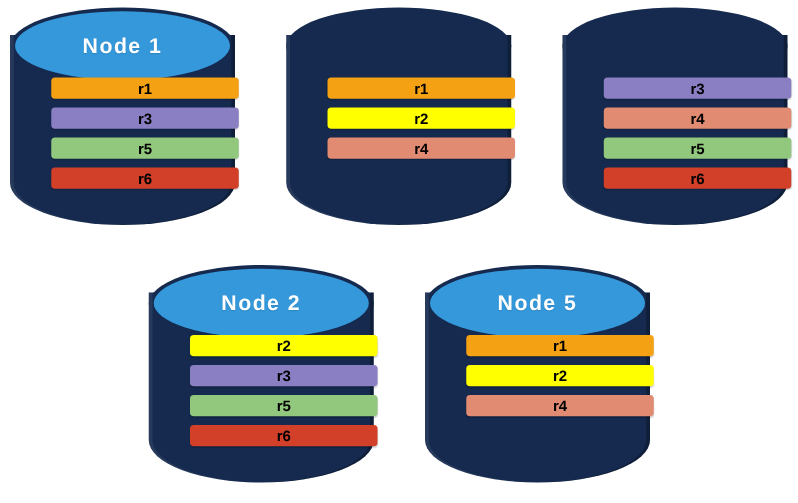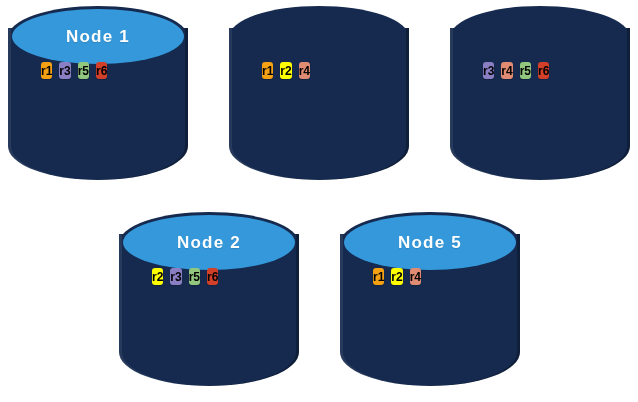--- a/index.html
+++ b/index.html
@@ -76,21 +76,21 @@
 
   
   .records {
     position: absolute;
     left: 0;
     top: 56px;
     width: 216px;
     padding: 0 33px;
     box-sizing: border-box;
     display: flex;
-    flex-direction: row;
+    flex-direction: column;
     gap: 7px;
     z-index: 3;
   }
   .record-bar {
     height: 17px;
     border-radius: 3px;
     display: flex;
     align-items: center;
     justify-content: center;
     color: #000000;

